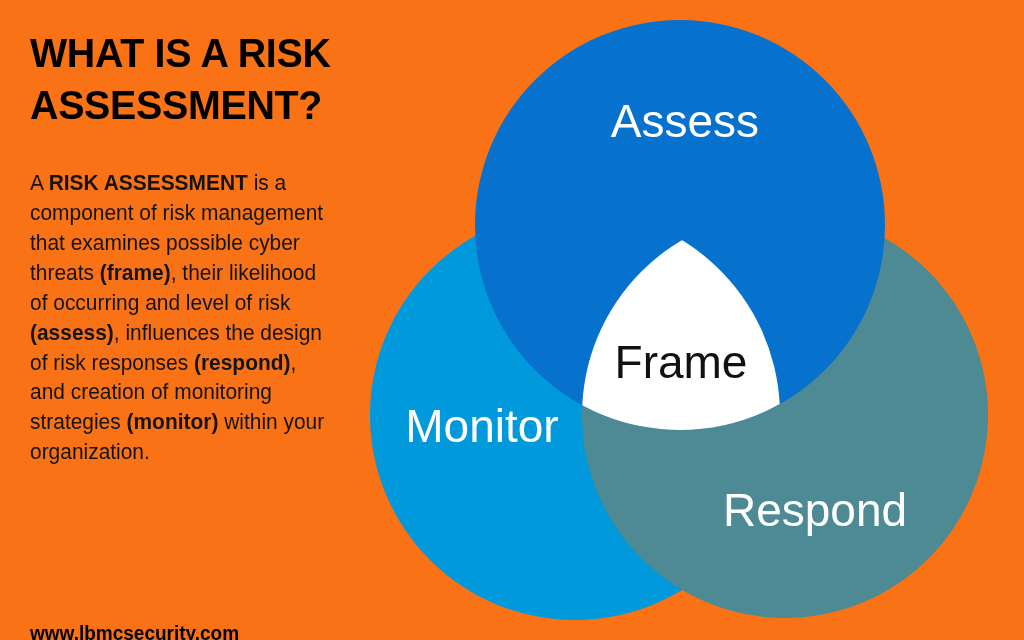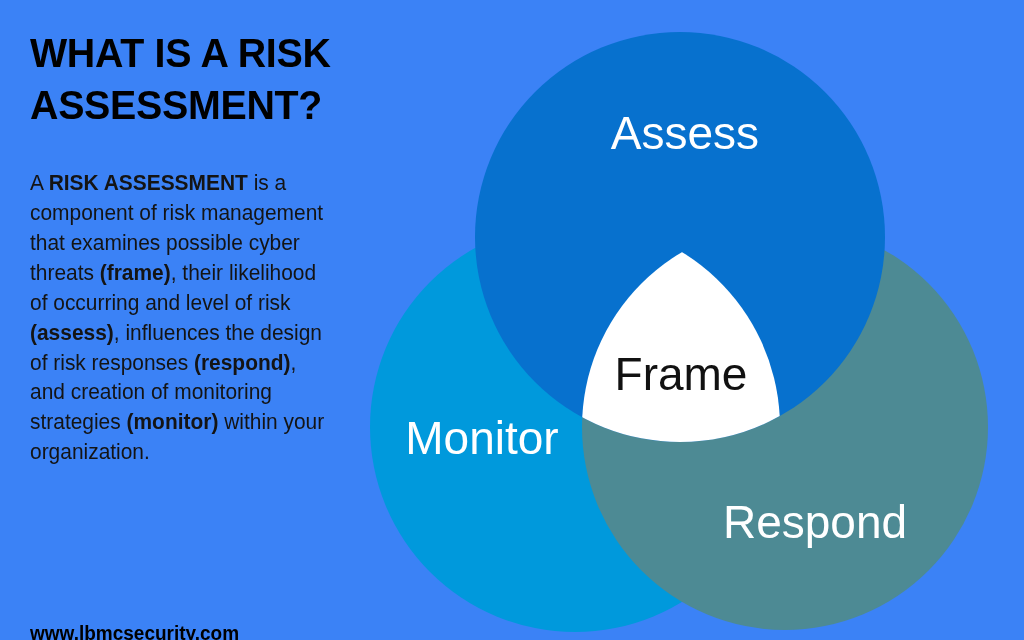--- a/index.html
+++ b/index.html
@@ -64,37 +64,37 @@
     letter-spacing: 0px;
     color: #000000;
     transform: scaleX(0.95);
     transform-origin: left top;
   }
 
   
   #venn {
     position: absolute;
     left: 340px;
-    top: 12px;
+    top: 0px;
     width: 684px;
     height: 516px;
   }
   #venn svg {
     display: block;
   }
 
   .venn-label {
     font-family: "Liberation Sans", sans-serif;
     font-weight: normal;
   }
 </style>
 </head>
 <body>
 
-<div id="page" style="background: #3b82f6;">
+<div id="page" style="background: #f97316;">
 
   <div id="left-col">
 
     <h1 id="headline">WHAT IS A RISK ASSESSMENT?</h1>
 
     <div id="body-copy"><span>A </span><b>RISK ASSESSMENT</b><span> is a component of risk management that examines possible cyber threats </span><b>(frame)</b><span>, their likelihood of occurring and level of risk </span><b>(assess)</b><span>, influences the design of risk responses </span><b>(respond)</b><span>, and creation of monitoring strategies </span><b>(monitor)</b><span> within your organization.</span></div>
 
     <div id="site-url">www.lbmcsecurity.com</div>
   </div>
 

